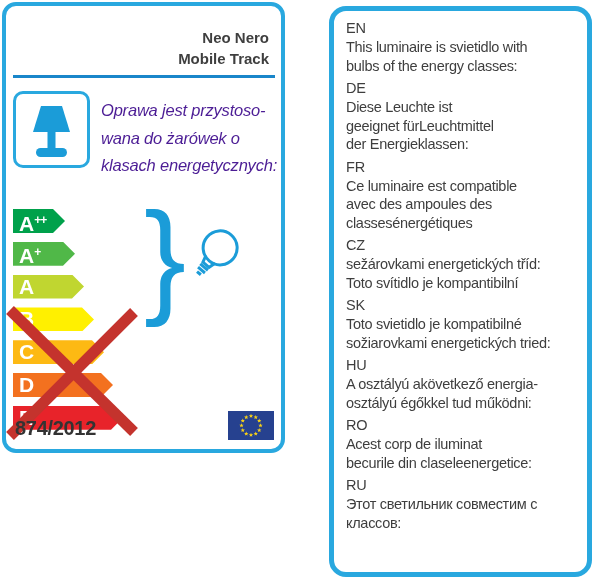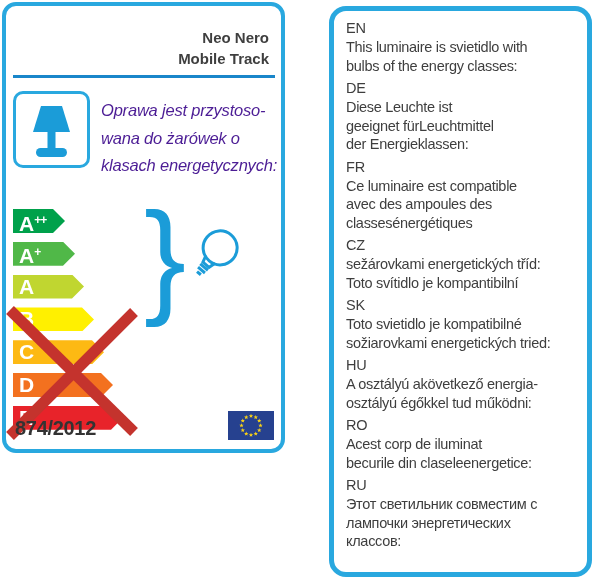--- a/index.html
+++ b/index.html
@@ -149,19 +149,18 @@
           <div class="line">osztályú égőkkel tud működni:</div>
         </div>
         <div class="section">
           <div class="lang">RO</div>
           <div class="line">Acest corp de iluminat</div>
           <div class="line">becurile din claseleenergetice:</div>
         </div>
         <div class="section">
           <div class="lang">RU</div>
           <div class="line">Этот светильник совместим с</div>
-          <div class="line">лампочки энергетических</div>
           <div class="line">классов:</div>
         </div>
       </div>
   </div>
 
 </div>
 
 </body></html>

